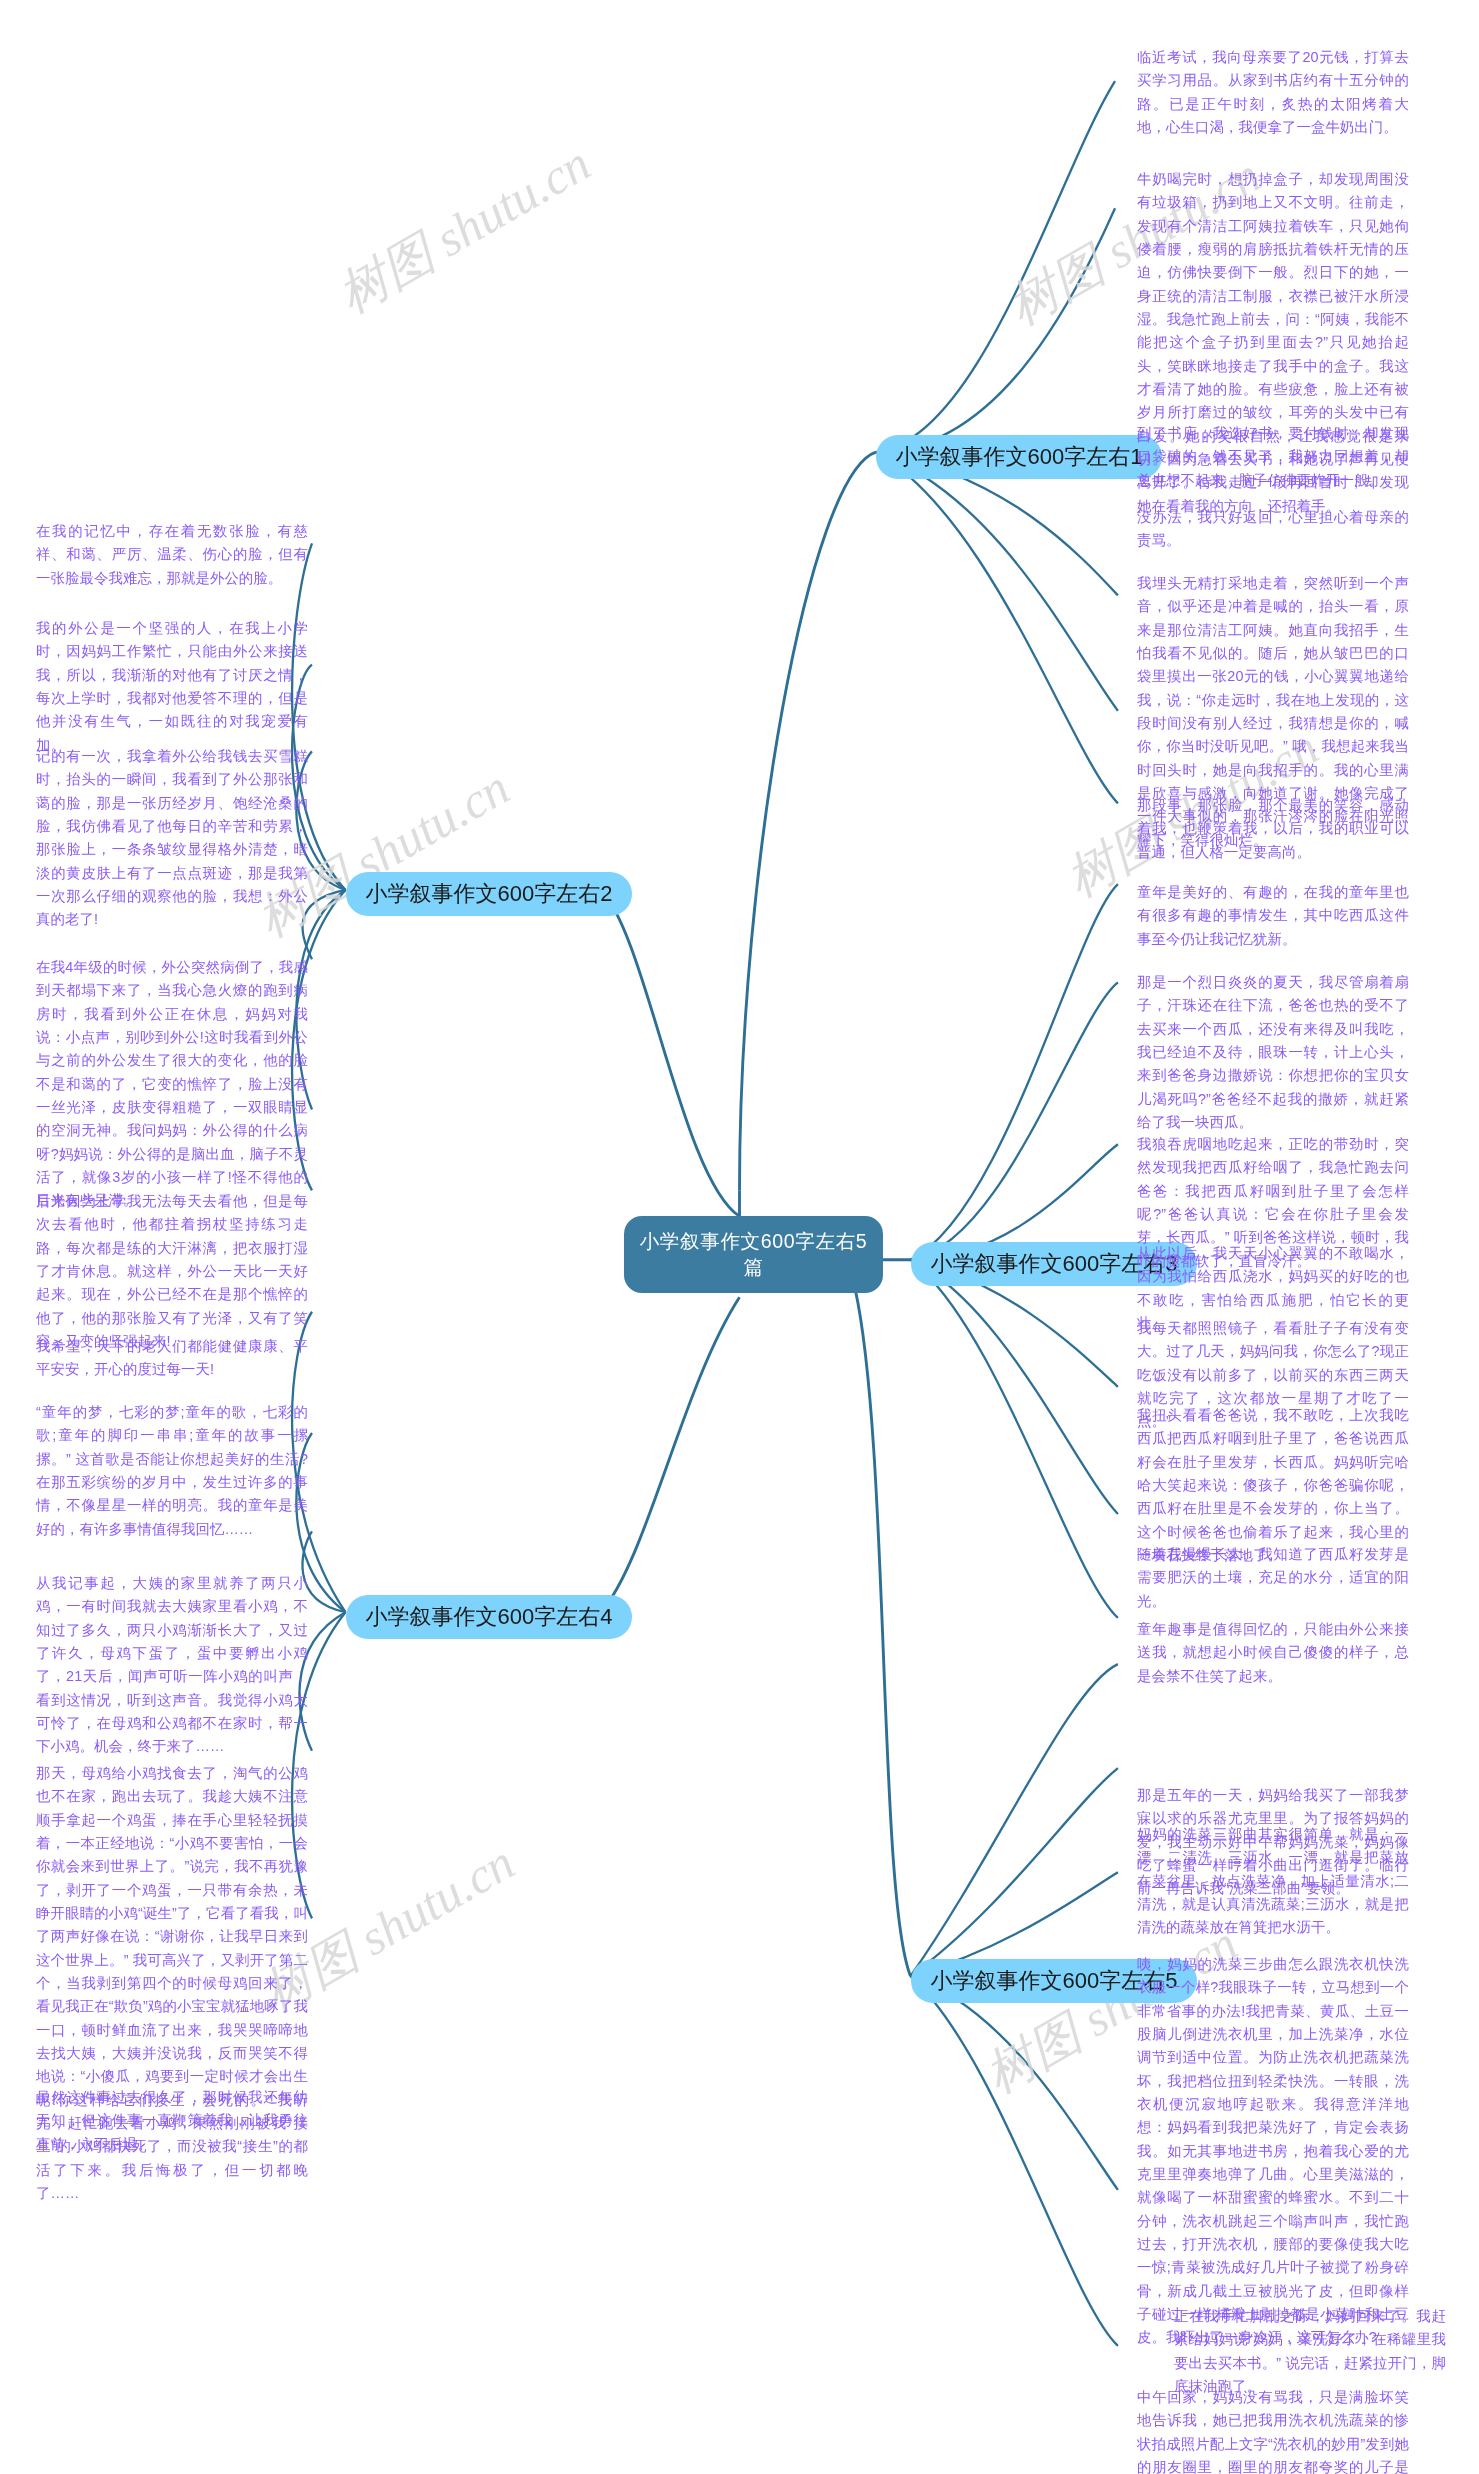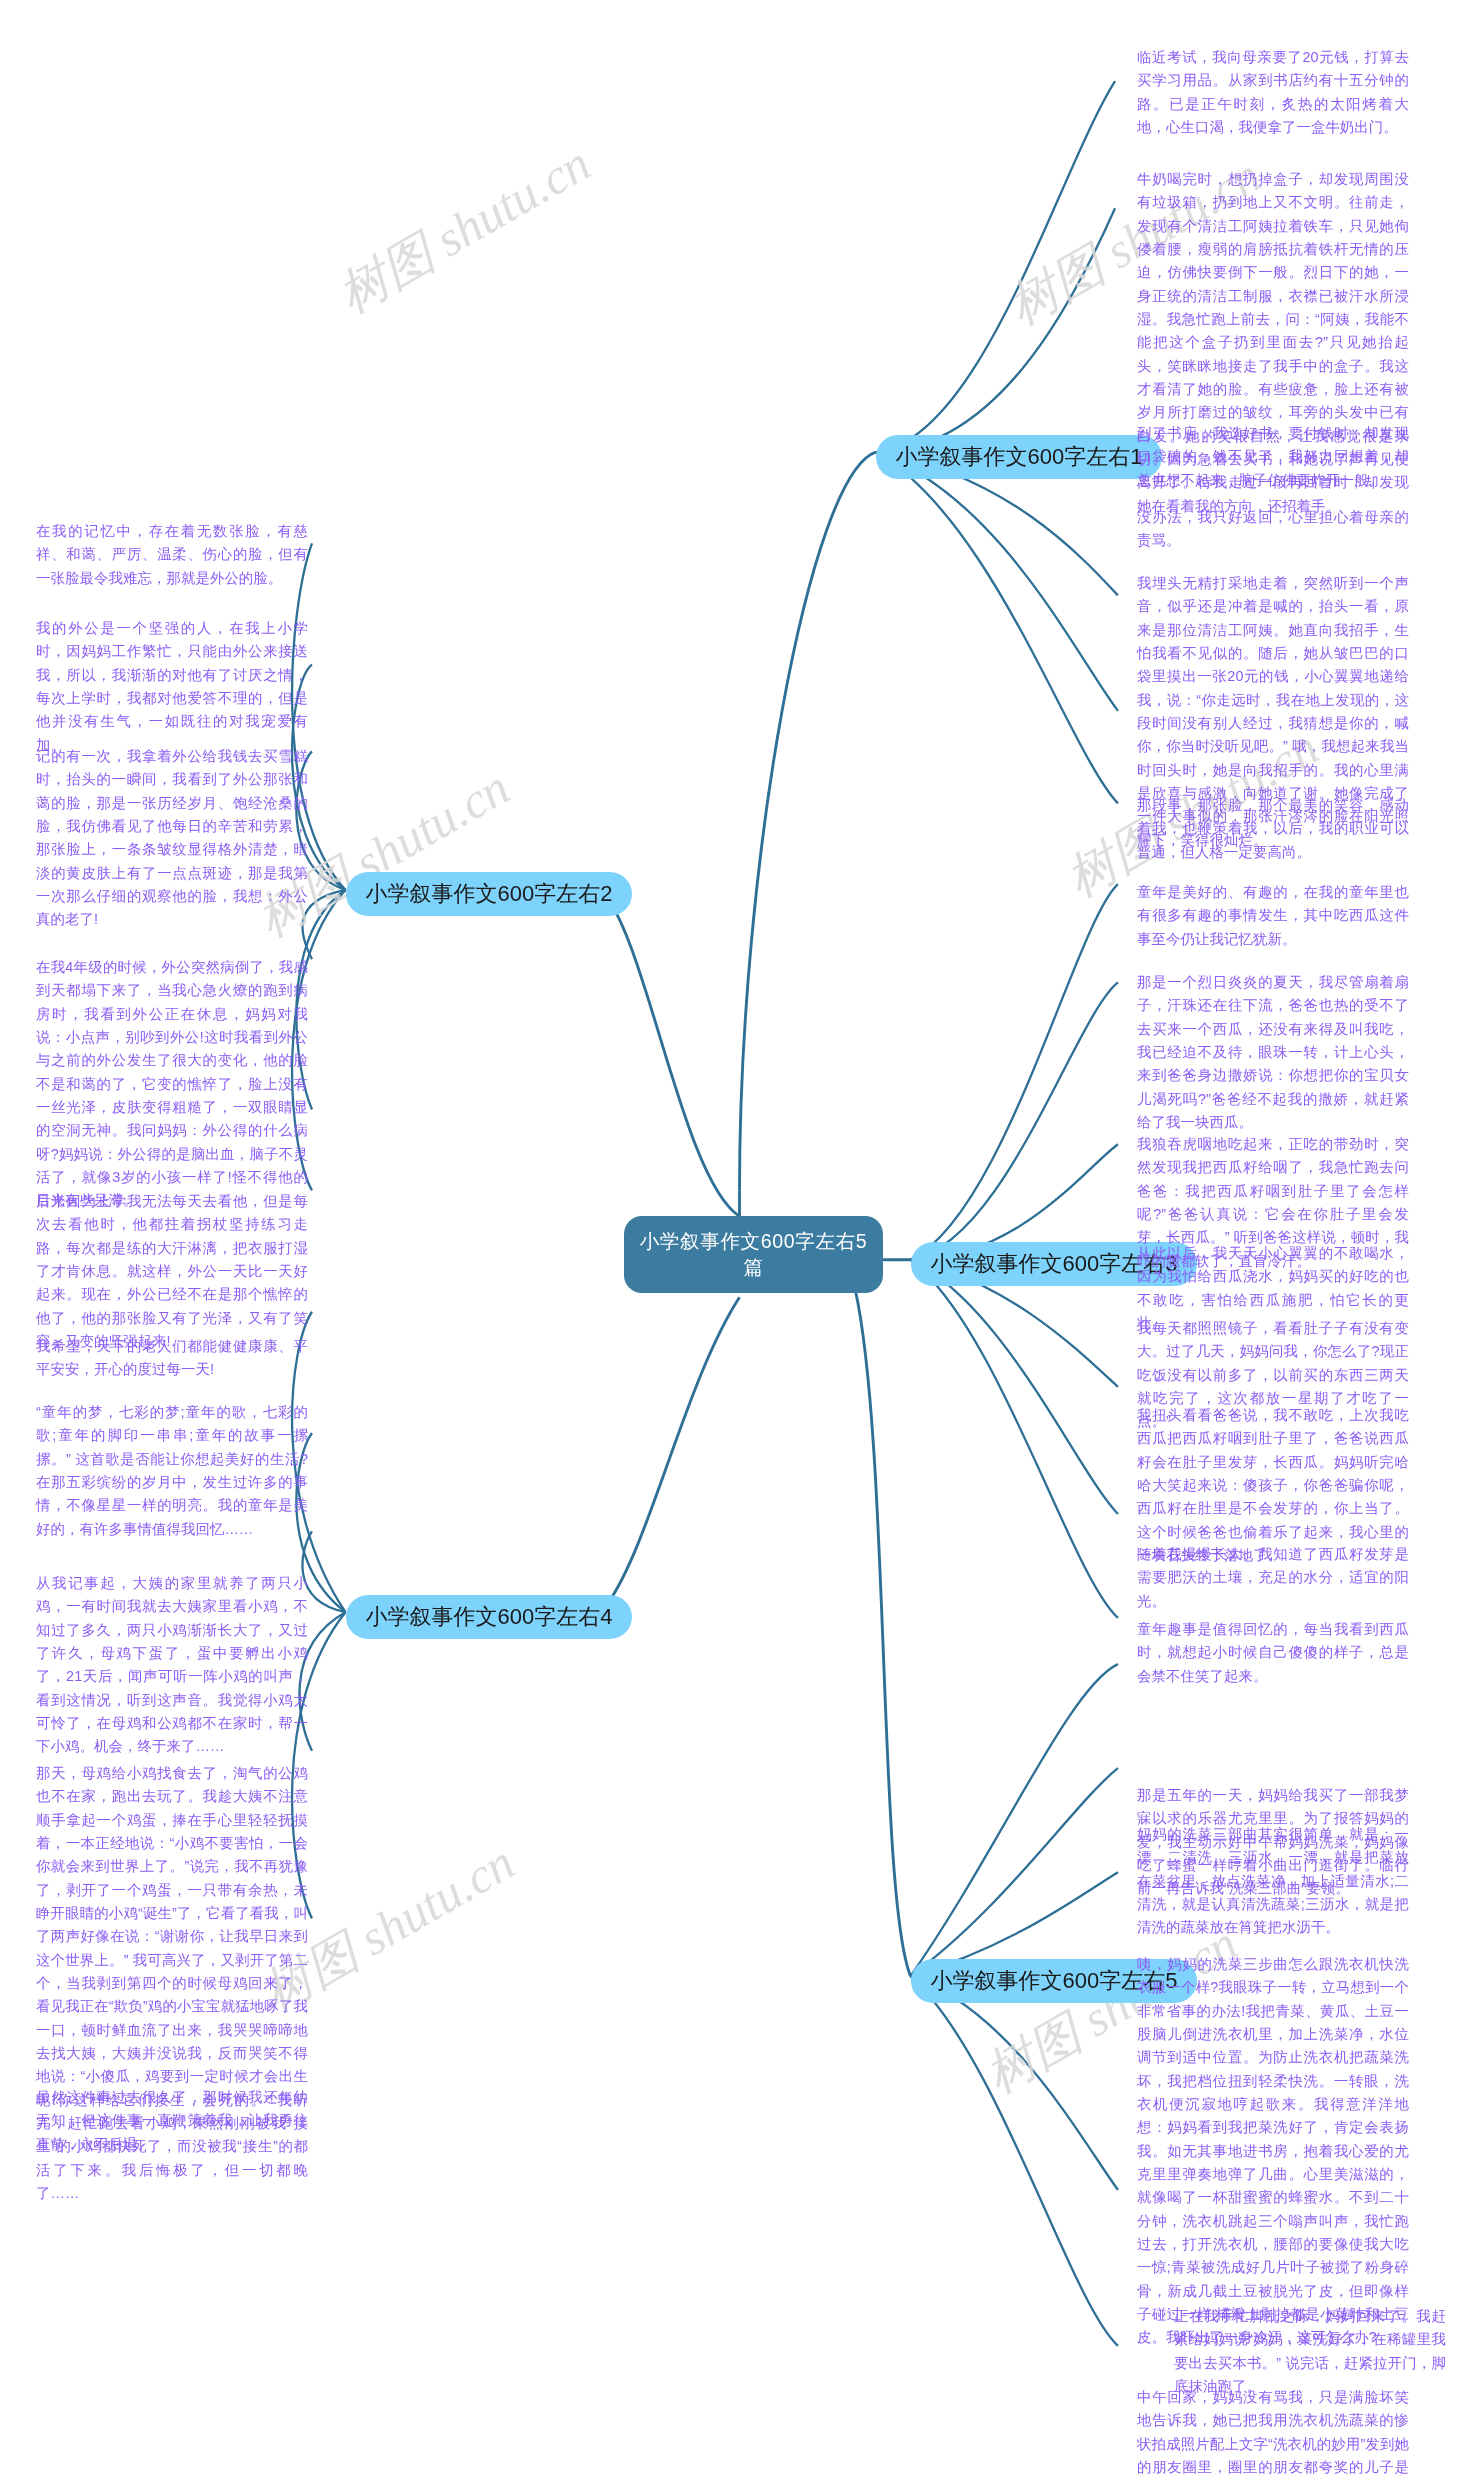--- a/index.html
+++ b/index.html
@@ -155,21 +155,21 @@
   <div class="para col-right" style="top:506px;">没办法，我只好返回，心里担心着母亲的责骂。</div>
   <div class="para col-right" style="top:572px;">我埋头无精打采地走着，突然听到一个声音，似乎还是冲着是喊的，抬头一看，原来是那位清洁工阿姨。她直向我招手，生怕我看不见似的。随后，她从皱巴巴的口袋里摸出一张20元的钱，小心翼翼地递给我，说：“你走远时，我在地上发现的，这段时间没有别人经过，我猜想是你的，喊你，你当时没听见吧。” 哦，我想起来我当时回头时，她是向我招手的。我的心里满是欣喜与感激，向她道了谢。她像完成了一件大事似的，那张汗涔涔的脸在阳光照耀下，笑得很灿烂。</div>
   <div class="para col-right" style="top:794px;">那段事，那张脸，那个最美的笑容，感动着我，也鞭策着我，以后，我的职业可以普通，但人格一定要高尚。</div>
   <div class="para col-right" style="top:881px;">童年是美好的、有趣的，在我的童年里也有很多有趣的事情发生，其中吃西瓜这件事至今仍让我记忆犹新。</div>
   <div class="para col-right" style="top:971px;">那是一个烈日炎炎的夏天，我尽管扇着扇子，汗珠还在往下流，爸爸也热的受不了去买来一个西瓜，还没有来得及叫我吃，我已经迫不及待，眼珠一转，计上心头，来到爸爸身边撒娇说：你想把你的宝贝女儿渴死吗?”爸爸经不起我的撒娇，就赶紧给了我一块西瓜。</div>
   <div class="para col-right" style="top:1133px;">我狼吞虎咽地吃起来，正吃的带劲时，突然发现我把西瓜籽给咽了，我急忙跑去问爸爸：我把西瓜籽咽到肚子里了会怎样呢?”爸爸认真说：它会在你肚子里会发芽，长西瓜。” 听到爸爸这样说，顿时，我吓的腿都软了，直冒冷汗。</div>
   <div class="para col-right" style="top:1242px;">从此以后，我天天小心翼翼的不敢喝水，因为我怕给西瓜浇水，妈妈买的好吃的也不敢吃，害怕给西瓜施肥，怕它长的更壮。</div>
   <div class="para col-right" style="top:1317px;">我每天都照照镜子，看看肚子子有没有变大。过了几天，妈妈问我，你怎么了?现正吃饭没有以前多了，以前买的东西三两天就吃完了，这次都放一星期了才吃了一点。”</div>
   <div class="para col-right" style="top:1404px;">我扭头看看爸爸说，我不敢吃，上次我吃西瓜把西瓜籽咽到肚子里了，爸爸说西瓜籽会在肚子里发芽，长西瓜。妈妈听完哈哈大笑起来说：傻孩子，你爸爸骗你呢，西瓜籽在肚里是不会发芽的，你上当了。这个时候爸爸也偷着乐了起来，我心里的一块石头终于落地了。</div>
   <div class="para col-right" style="top:1543px;">随着我慢慢长大、我知道了西瓜籽发芽是需要肥沃的土壤，充足的水分，适宜的阳光。</div>
-  <div class="para col-right" style="top:1618px;">童年趣事是值得回忆的，每当我看到西瓜时，就想起小时候自己傻傻的样子，总是会禁不住笑了起来。</div>
+  <div class="para col-right" style="top:1618px;">童年趣事是值得回忆的，只能由外公来接送我，就想起小时候自己傻傻的样子，总是会禁不住笑了起来。</div>
   <div class="para col-right" style="top:1784px;">那是五年的一天，妈妈给我买了一部我梦寐以求的乐器尤克里里。为了报答妈妈的爱，我主动示好中午帮妈妈洗菜，妈妈像吃了蜂蜜一样哼着小曲出门逛街了。临行前一再告诉我“洗菜三部曲”要领。</div>
   <div class="para col-right" style="top:1823px;">妈妈的洗菜三部曲其实很简单，就是：一漂、二清洗、三沥水。一漂，就是把菜放在菜盆里，放点洗菜净，加上适量清水;二清洗，就是认真清洗蔬菜;三沥水，就是把清洗的蔬菜放在筲箕把水沥干。</div>
   <div class="para col-right" style="top:1953px;">咦，妈妈的洗菜三步曲怎么跟洗衣机快洗衣服一个样?我眼珠子一转，立马想到一个非常省事的办法!我把青菜、黄瓜、土豆一股脑儿倒进洗衣机里，加上洗菜净，水位调节到适中位置。为防止洗衣机把蔬菜洗坏，我把档位扭到轻柔快洗。一转眼，洗衣机便沉寂地哼起歌来。我得意洋洋地想：妈妈看到我把菜洗好了，肯定会表扬我。如无其事地进书房，抱着我心爱的尤克里里弹奏地弹了几曲。心里美滋滋的，就像喝了一杯甜蜜蜜的蜂蜜水。不到二十分钟，洗衣机跳起三个嗡声叫声，我忙跑过去，打开洗衣机，腰部的要像使我大吃一惊;青菜被洗成好几片叶子被搅了粉身碎骨，新成几截土豆被脱光了皮，但即像样子碰过一样;橘瓣土剥掉都是小菜叶和土豆皮。我吓出了一身冷汗，这可怎么办?</div>
   <div class="para col-right" style="top:2305px;margin-left:37px;">正在我手忙脚乱之际，妈妈回来了。我赶紧给妈妈说“妈妈，菜洗好了，在稀罐里我要出去买本书。” 说完话，赶紧拉开门，脚底抹油跑了。</div>
   <div class="para col-right" style="top:2386px;">中午回家，妈妈没有骂我，只是满脸坏笑地告诉我，她已把我用洗衣机洗蔬菜的惨状拍成照片配上文字“洗衣机的妙用”发到她的朋友圈里，圈里的朋友都夸奖的儿子是个“人才”，嘿嘿!</div>
 
 </div>
 
 
 </body></html>

